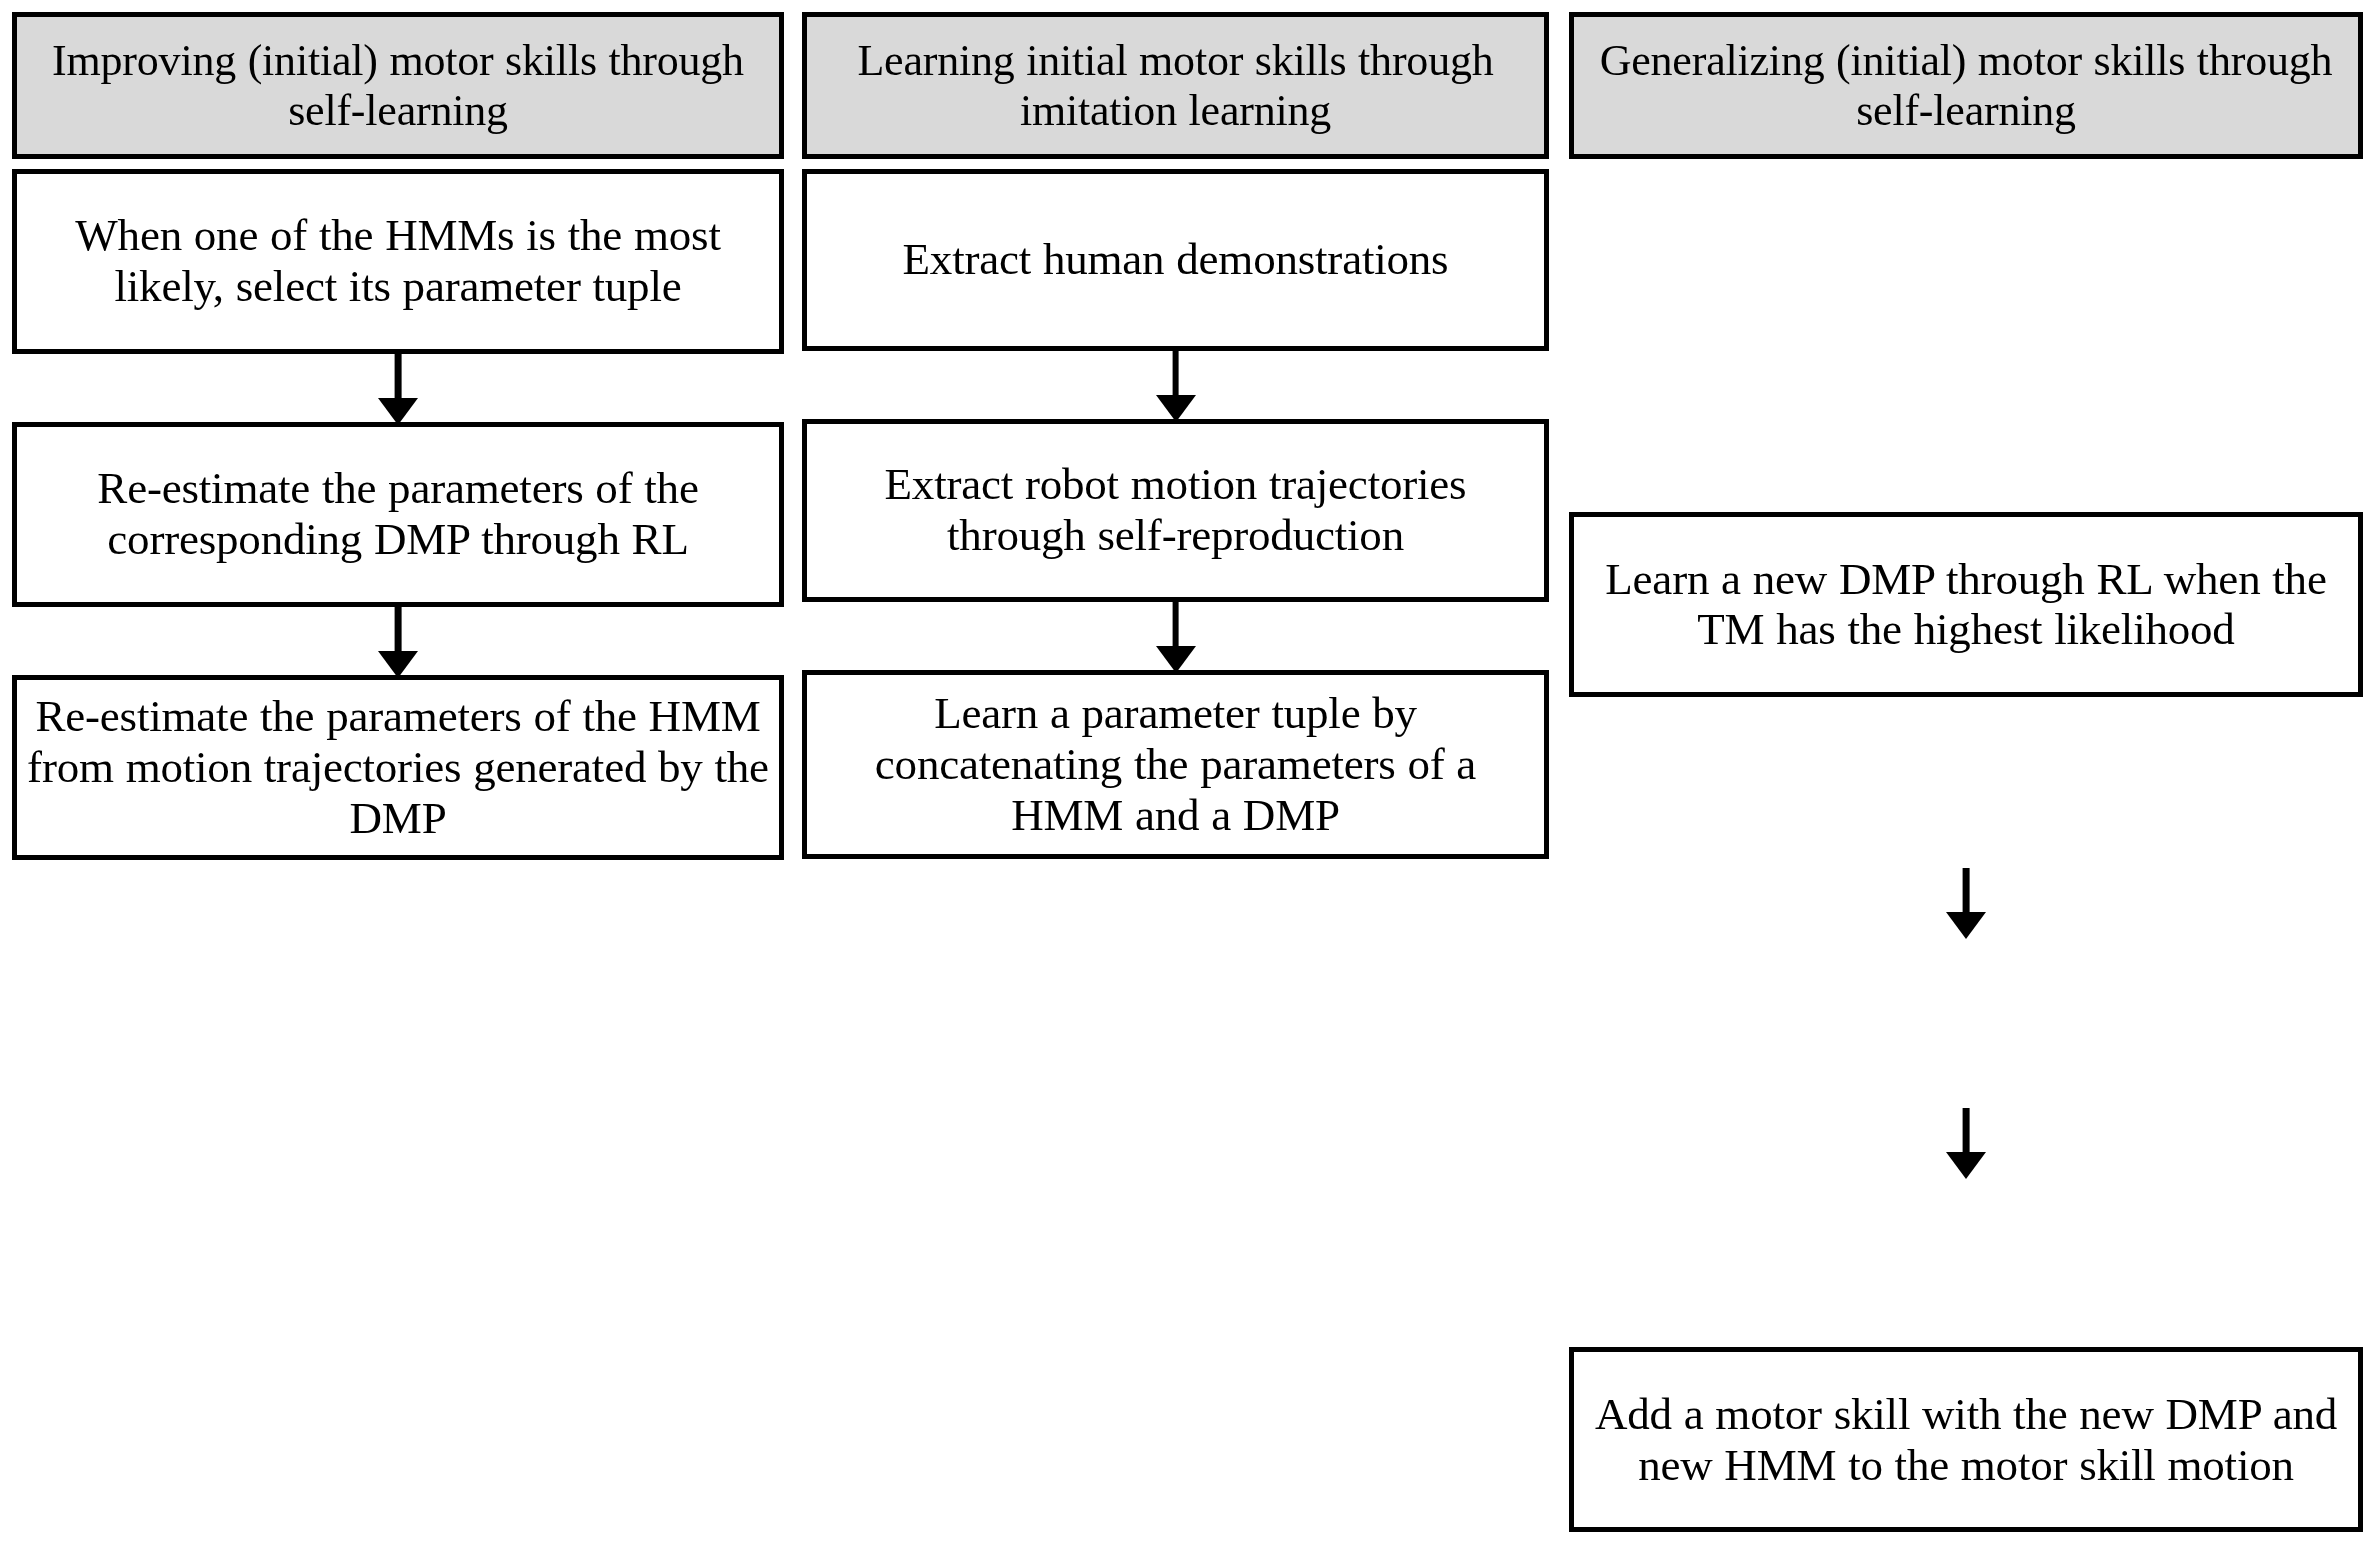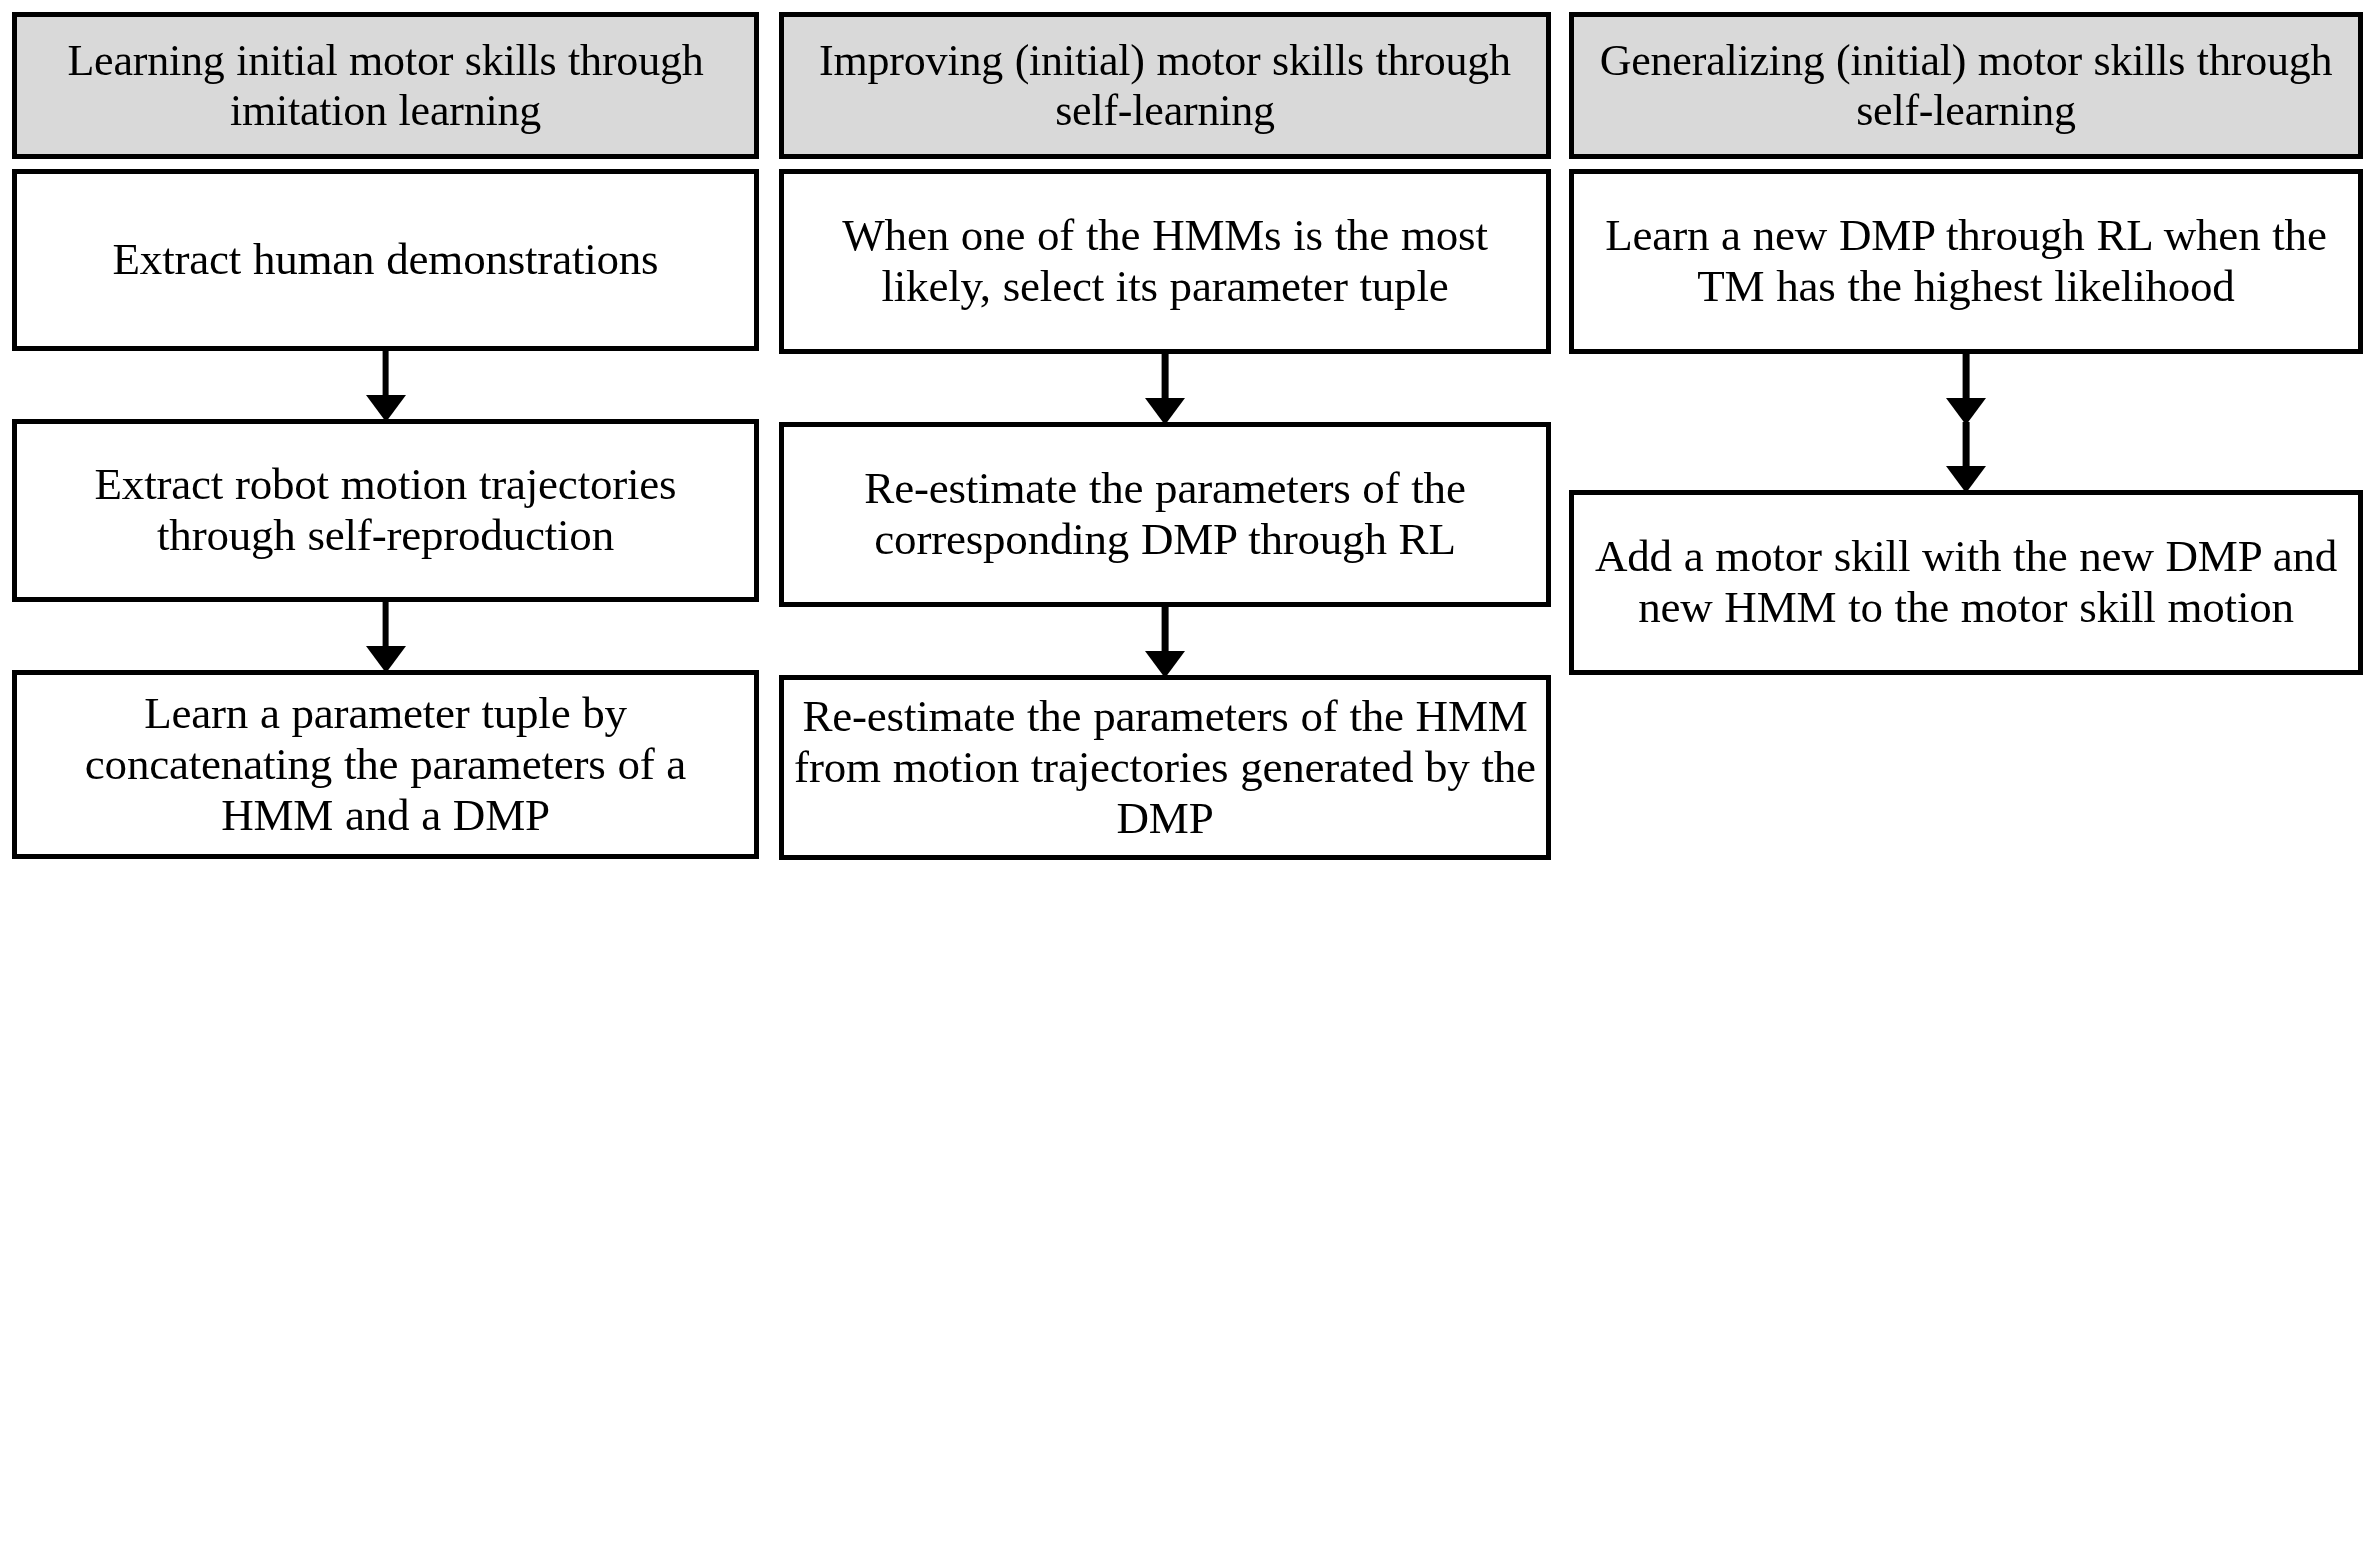--- a/index.html
+++ b/index.html
@@ -30,21 +30,21 @@
   
   .column {
     display: flex;
     flex-direction: column;
     align-items: stretch;
     height: 100%;
     box-sizing: border-box;
   }
   .column-0 { width: 747px; margin-right: 20px; }
   .column-1 { width: 772px; margin-right: 18px; }
-  .column-2 { width: 794px; }
+  .column-2 { width: 794px; justify-content: space-between; }
 
   
   .box {
     border: 5.3px solid #000000;
     box-sizing: border-box;
     background: #ffffff;
     display: flex;
     align-items: center;
     justify-content: center;
     text-align: center;
@@ -109,20 +109,52 @@
     border-left: 20px solid transparent;
     border-right: 20px solid transparent;
     border-top: 27px solid #000000;
   }
 </style>
 </head>
 <body>
 
 <div class="flowchart">
 
+  <div class="column column-1">
+
+    <div class="box header-box">
+      <span class="box-text">Improving (initial) motor skills through self-learning</span>
+    </div>
+
+    <div class="row-gap-header"></div>
+
+    <div class="box content-box-1">
+      <span class="box-text">When one of the HMMs is the most likely, select its parameter tuple</span>
+    </div>
+
+    <div class="arrow">
+      <span class="shaft"></span>
+      <span class="head"></span>
+    </div>
+
+    <div class="box content-box-2">
+      <span class="box-text">Re-estimate the parameters of the corresponding DMP through RL</span>
+    </div>
+
+    <div class="arrow">
+      <span class="shaft"></span>
+      <span class="head"></span>
+    </div>
+
+    <div class="box content-box-3">
+      <span class="box-text">Re-estimate the parameters of the HMM from motion trajectories generated by the DMP</span>
+    </div>
+
+  </div>
+
   <div class="column column-0 col0">
 
     <div class="box header-box">
       <span class="box-text">Learning initial motor skills through imitation learning</span>
     </div>
 
     <div class="row-gap-header"></div>
 
     <div class="box content-box-1">
       <span class="box-text">Extract human demonstrations</span>
@@ -141,52 +173,20 @@
       <span class="shaft"></span>
       <span class="head"></span>
     </div>
 
     <div class="box content-box-3">
       <span class="box-text">Learn a parameter tuple by concatenating the parameters of a HMM and a DMP</span>
     </div>
 
   </div>
 
-  <div class="column column-1">
-
-    <div class="box header-box">
-      <span class="box-text">Improving (initial) motor skills through self-learning</span>
-    </div>
-
-    <div class="row-gap-header"></div>
-
-    <div class="box content-box-1">
-      <span class="box-text">When one of the HMMs is the most likely, select its parameter tuple</span>
-    </div>
-
-    <div class="arrow">
-      <span class="shaft"></span>
-      <span class="head"></span>
-    </div>
-
-    <div class="box content-box-2">
-      <span class="box-text">Re-estimate the parameters of the corresponding DMP through RL</span>
-    </div>
-
-    <div class="arrow">
-      <span class="shaft"></span>
-      <span class="head"></span>
-    </div>
-
-    <div class="box content-box-3">
-      <span class="box-text">Re-estimate the parameters of the HMM from motion trajectories generated by the DMP</span>
-    </div>
-
-  </div>
-
   <div class="column column-2">
 
     <div class="box header-box">
       <span class="box-text">Generalizing (initial) motor skills through self-learning</span>
     </div>
 
     <div class="row-gap-header"></div>
 
     <div class="box content-box-1">
       <span class="box-text">Learn a new DMP through RL when the TM has the highest likelihood</span>

